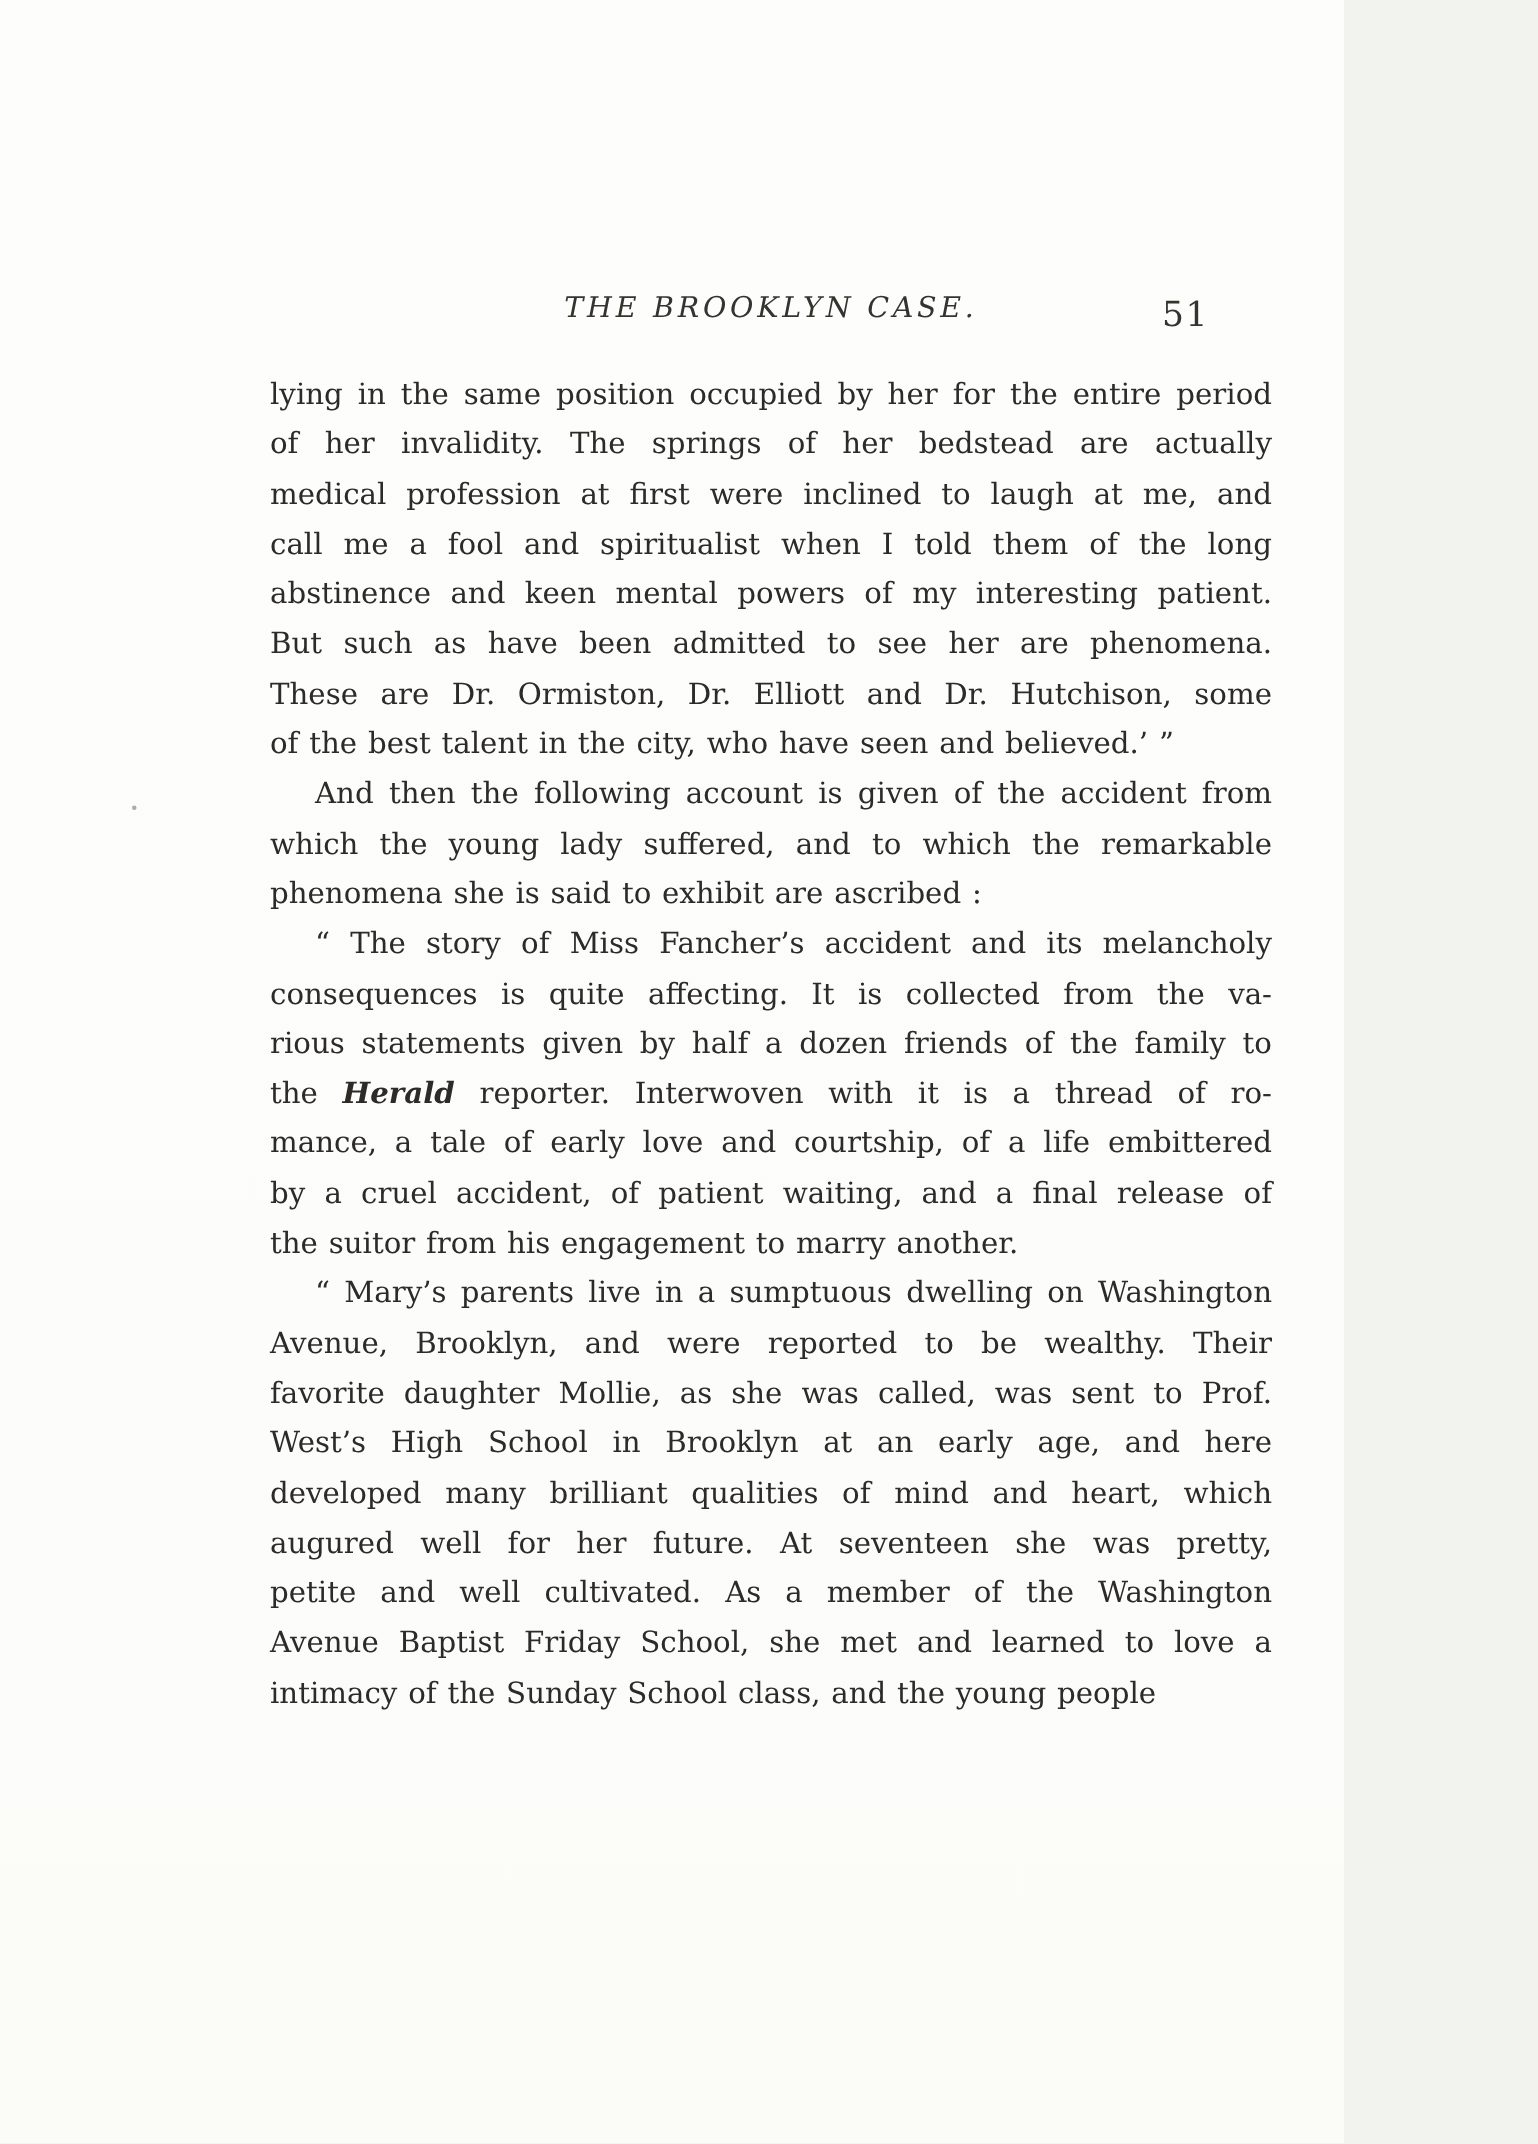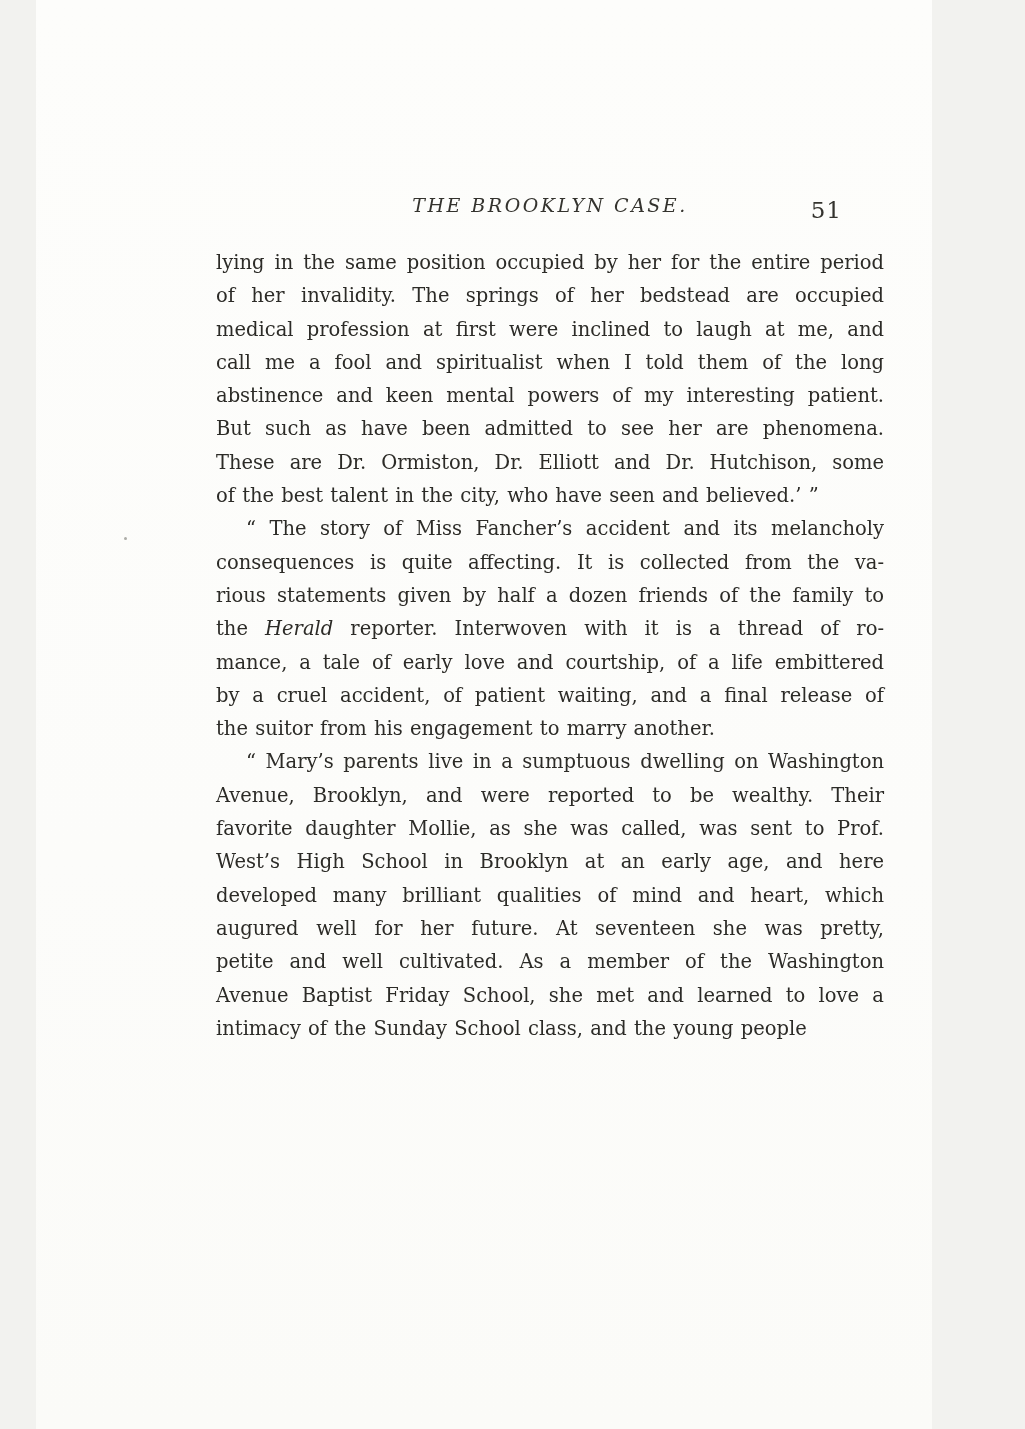--- a/index.html
+++ b/index.html
@@ -10,21 +10,20 @@
     background: #f2f2ef;
     font-family: "DejaVu Serif", "Liberation Serif", serif;
   }
   .page {
     position: relative;
     width: 896px;
     height: 1429px;
     background: linear-gradient(180deg, #fdfdfb 0%, #fcfcfa 60%, #fbfbf8 100%);
     color: #2c2b27;
     overflow: hidden;
-    margin-left: 36px;
   }
   .content {
     position: absolute;
     left: 180px;
     top: 194px;
     width: 668px;
   }
   .header {
     position: relative;
     height: 32px;
@@ -50,21 +49,21 @@
   .line {
     font-size: 19.5px;
     line-height: 33.3px;
     text-align: justify;
     text-align-last: justify;
     color: #2c2b27;
     word-spacing: 1px;
   }
   .line.last { text-align-last: left; }
   .line.indent { padding-left: 30px; }
-  .italic { font-style: italic; font-weight: 400; }
+  .italic { font-style: italic; font-weight: 700; }
   .scan-speck {
     position: absolute;
     left: 88px;
     top: 537px;
     width: 3px;
     height: 3px;
     border-radius: 50%;
     background: #8a8a84;
     opacity: 0.7;
   }
@@ -75,27 +74,32 @@
 <div class="page">
   <div class="scan-speck"></div>
   <div class="content">
     <div class="header">
       <span class="running-title">THE BROOKLYN CASE.</span>
       <span class="page-number">51</span>
     </div>
     <div class="body-text">
         <div class="paragraph">
           <div class="line"><span>lying in the same position occupied by her for the entire period</span></div>
-          <div class="line"><span>of her invalidity.  The springs of her bedstead are occupied</span></div>
+          <div class="line"><span>of her invalidity.  The springs of her bedstead are actually</span></div>
           <div class="line"><span>medical profession at first were inclined to laugh at me, and</span></div>
           <div class="line"><span>call me a fool and spiritualist when I told them of the long</span></div>
           <div class="line"><span>abstinence and keen mental powers of my interesting patient.</span></div>
           <div class="line"><span>But such as have been admitted to see her are phenomena.</span></div>
           <div class="line"><span>These are Dr. Ormiston, Dr. Elliott and Dr. Hutchison, some</span></div>
           <div class="line last"><span>of the best talent in the city, who have seen and believed.’ ”</span></div>
+        </div>
+        <div class="paragraph">
+          <div class="line indent"><span>And then the following account is given of the accident from</span></div>
+          <div class="line"><span>which the young lady suffered, and to which the remarkable</span></div>
+          <div class="line last"><span>phenomena she is said to exhibit are ascribed :</span></div>
         </div>
         <div class="paragraph">
           <div class="line indent"><span>“ The story of Miss Fancher’s accident and its melancholy</span></div>
           <div class="line"><span>consequences is quite affecting.  It is collected from the va-</span></div>
           <div class="line"><span>rious statements given by half a dozen friends of the family to</span></div>
           <div class="line"><span>the </span><span class="italic">Herald</span><span> reporter.  Interwoven with it is a thread of ro-</span></div>
           <div class="line"><span>mance, a tale of early love and courtship, of a life embittered</span></div>
           <div class="line"><span>by a cruel accident, of patient waiting, and a final release of</span></div>
           <div class="line last"><span>the suitor from his engagement to marry another.</span></div>
         </div>

